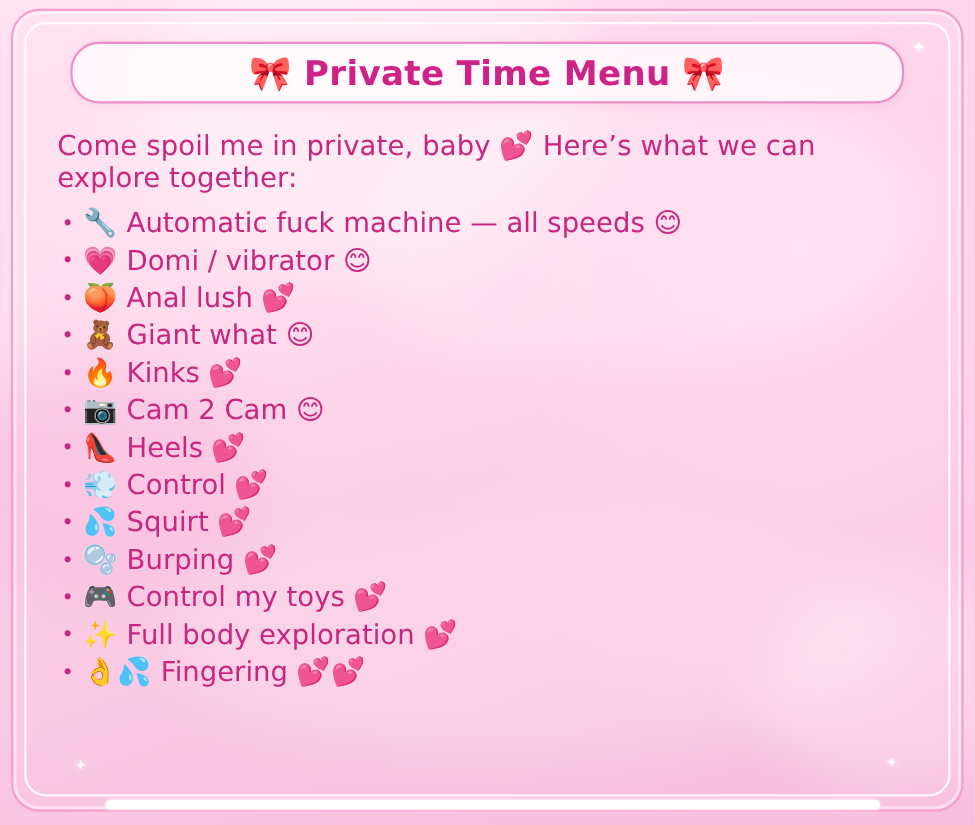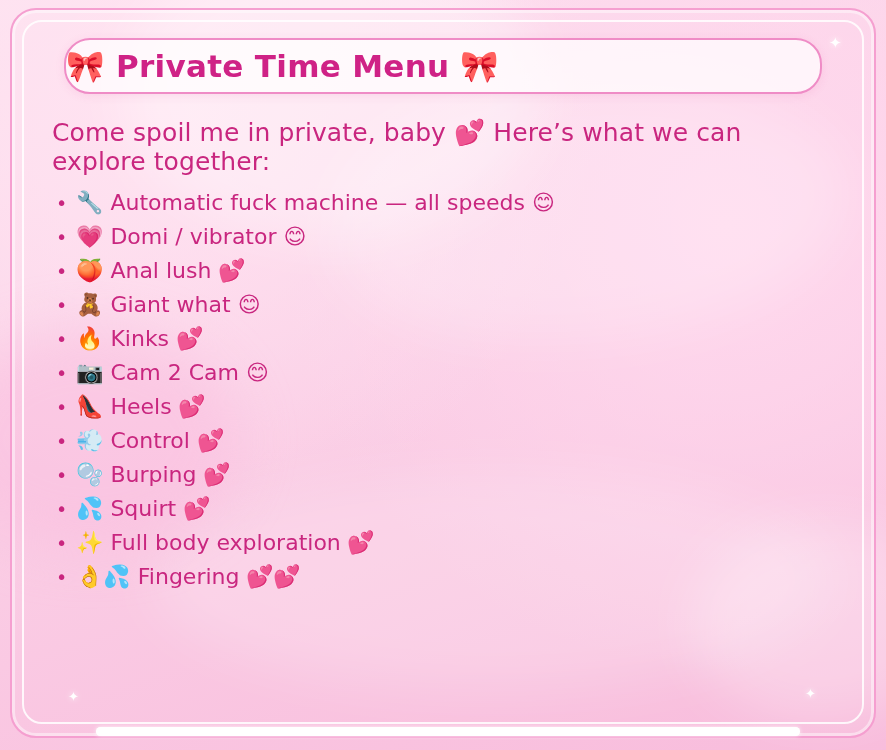--- a/index.html
+++ b/index.html
@@ -77,20 +77,21 @@
 
   .title-box {
     margin: 6px 24px 0 24px;
     height: 52px;
     border: 2px solid #ef8cc6;
     border-radius: 26px;
     background: rgba(255,255,255,.72);
     box-shadow: 0 2px 10px rgba(214,69,152,.10);
     display: flex;
     align-items: center;
+    justify-content: center;
   }
   .title {
     font-family: "DejaVu Sans", sans-serif;
     font-size: 31px;
     font-weight: bold;
     color: #cf2286;
     letter-spacing: .3px;
     white-space: nowrap;
   }
 
@@ -101,21 +102,21 @@
     letter-spacing: .1px;
   }
 
   ul.menu {
     list-style: none;
     margin: 10px 0 0 0;
     padding: 0 0 0 14px;
   }
   ul.menu li {
     position: relative;
-    font-size: 22px;
+    font-size: 25px;
     color: #c9267f;
     padding: 0 0 0 22px;
     line-height: 34px;
     white-space: nowrap;
   }
   ul.menu li::before {
     content: "\2022";
     position: absolute;
     left: 2px;
     top: 0;
@@ -169,22 +170,23 @@
 
     <ul class="menu" id="menu-list">
         <li><span class="emoji">🔧</span><span> Automatic fuck machine — all speeds </span><span class="emoji">😊</span></li>
         <li><span class="emoji">💗</span><span> Domi / vibrator </span><span class="emoji">😊</span></li>
         <li><span class="emoji">🍑</span><span> Anal lush </span><span class="emoji">💕</span></li>
         <li><span class="emoji">🧸</span><span> Giant what </span><span class="emoji">😊</span></li>
         <li><span class="emoji">🔥</span><span> Kinks </span><span class="emoji">💕</span></li>
         <li><span class="emoji">📷</span><span> Cam 2 Cam </span><span class="emoji">😊</span></li>
         <li><span class="emoji">👠</span><span> Heels </span><span class="emoji">💕</span></li>
         <li><span class="emoji">💨</span><span> Control </span><span class="emoji">💕</span></li>
+        <li><span class="emoji">💦</span><span> Squirt </span><span class="emoji">💕</span></li>
         <li><span class="emoji">🫧</span><span> Burping </span><span class="emoji">💕</span></li>
-        <li><span class="emoji">💦</span><span> Squirt </span><span class="emoji">💕</span></li>
+        <li><span class="emoji">🎮</span><span> Control my toys </span><span class="emoji">💕</span></li>
         <li><span class="emoji">✨</span><span> Full body exploration </span><span class="emoji">💕</span></li>
         <li><span class="emoji">👌💦</span><span> Fingering </span><span class="emoji">💕💕</span></li>
       </ul>
 
   </div>
 
   <div class="scroll-track">
     <div class="scroll-thumb" id="scroll-thumb" style="width: 100%;"></div>
   </div>
 

